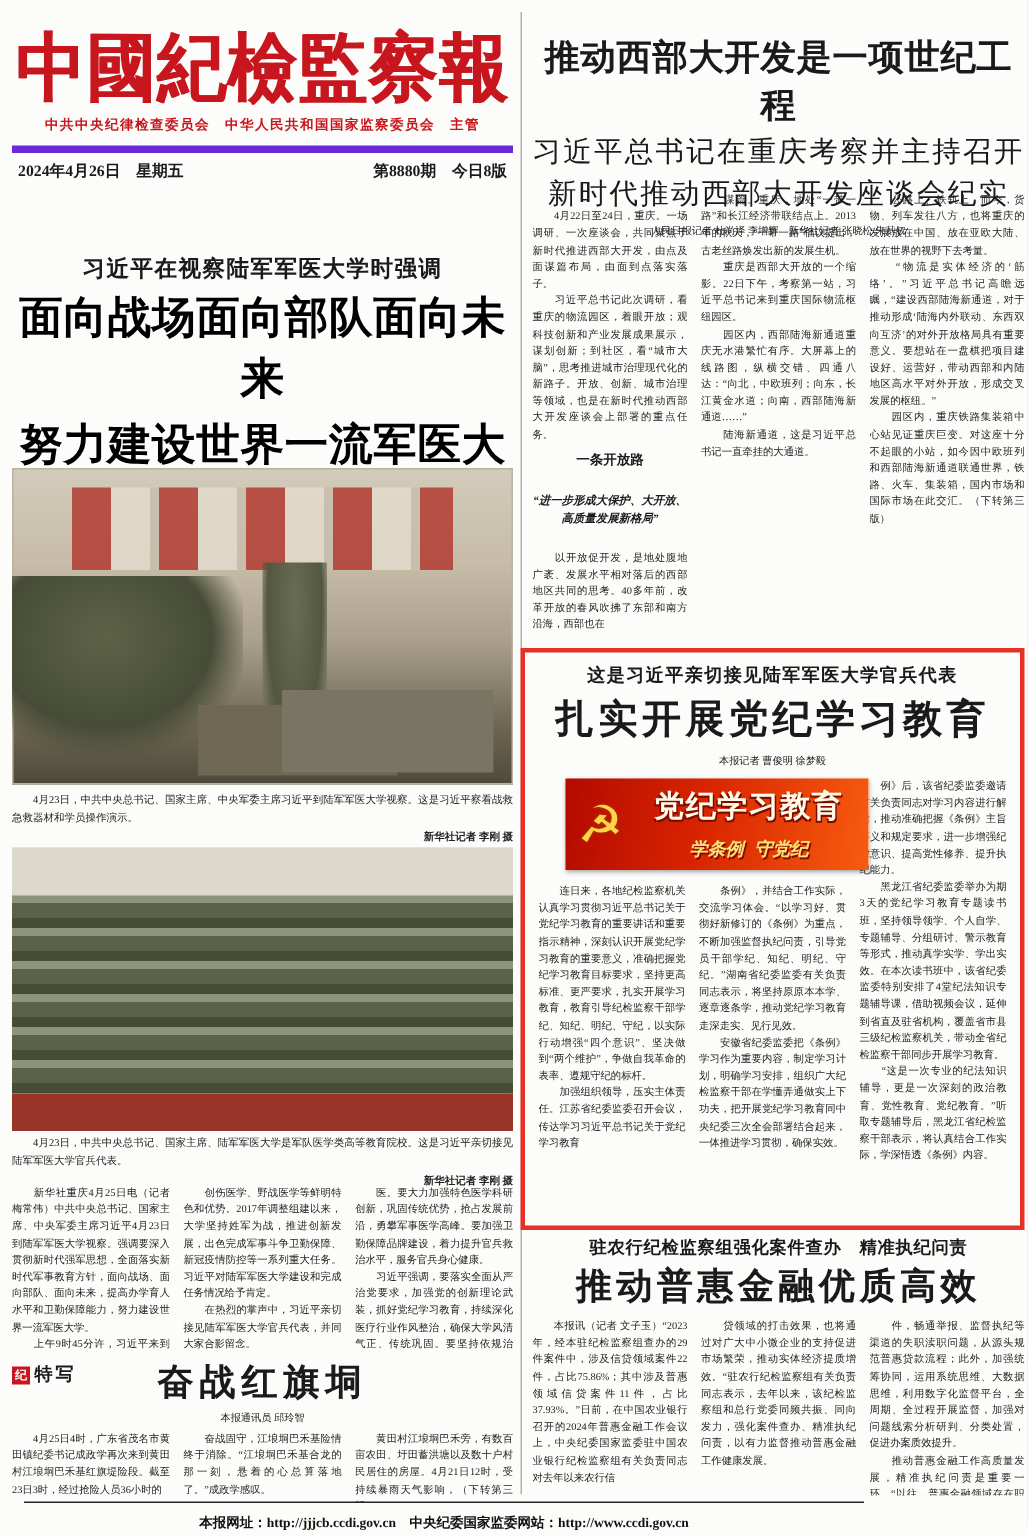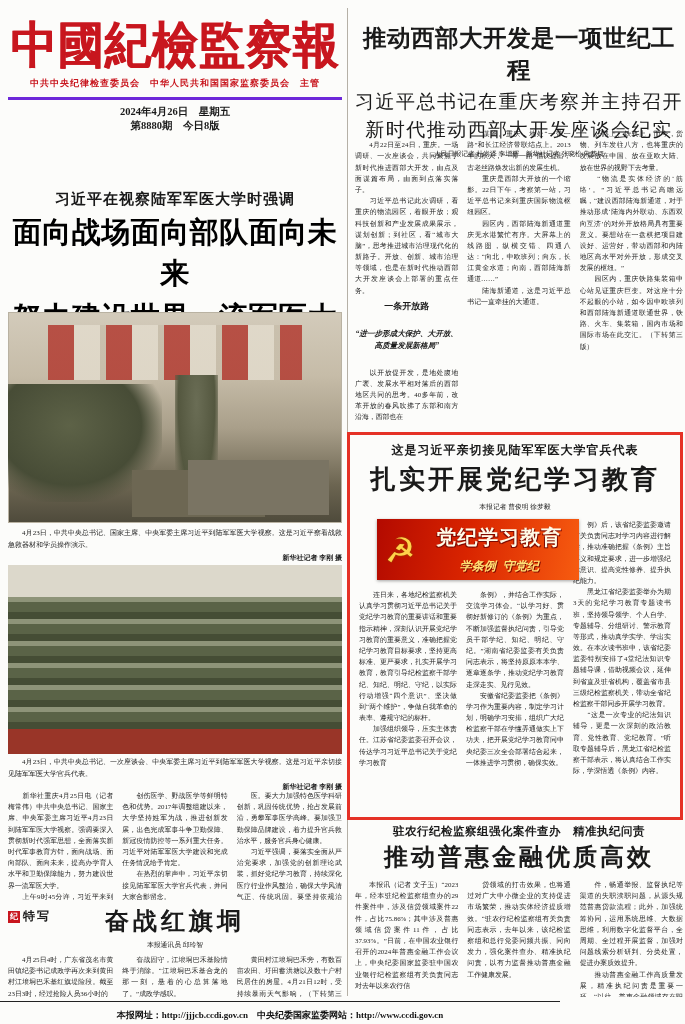--- a/index.html
+++ b/index.html
@@ -5,26 +5,26 @@
   html,body{margin:0;padding:0;background:#e9e9e6;}
   #page{position:relative;width:685px;height:1024px;background:#fcfcfa;margin:0 auto;
         font-family:"Liberation Serif","DejaVu Serif",serif;color:#1a1a1a;overflow:hidden;}
   .abs{position:absolute;}
   
   .masthead{left:8px;top:6px;width:334px;text-align:center;}
   .mast-title{font-size:46px;font-weight:bold;color:#c8161e;line-height:1.05;letter-spacing:1px;
               font-family:"DejaVu Serif",serif;transform:scaleY(1.08);padding-top:14px;
               text-shadow:1px 0 0 #c8161e;}
   .mast-supervisor{color:#c8161e;font-size:9px;font-weight:bold;letter-spacing:1px;margin-top:9px;}
-  .mast-dateline{display:flex;justify-content:space-between;border-top:3px solid #6d28d9;
-                 margin-top:7px;padding:5px 4px 0 4px;font-size:10.5px;font-weight:bold;flex-direction:column;}
+  .mast-dateline{display:flex;justify-content:space-between;border-top:5px solid #6d28d9;
+                 margin-top:7px;padding:5px 4px 0 4px;font-size:10.5px;font-weight:bold;}
   .mast-pubno{font-size:7px;color:#333;margin-top:5px;padding-bottom:5px;border-bottom:1px solid #444;}
   
   .left-head{left:8px;top:170px;width:334px;text-align:center;}
-  .kicker-l{font-size:15px;font-weight:bold;letter-spacing:1px;margin-top:20px;}
+  .kicker-l{font-size:15px;font-weight:bold;letter-spacing:1px;}
   .bighead{font-family:"Liberation Sans","DejaVu Sans",sans-serif;font-weight:900;
            font-size:29px;line-height:1.42;letter-spacing:0.5px;color:#000;margin-top:3px;}
   .photo{box-shadow:0 0 0 1px #b9b2a2 inset;overflow:hidden;}
   .photo1{left:8px;top:312px;width:334px;height:211px;
           background:linear-gradient(180deg,#d3cbbb 0%,#c6bca8 30%,#a99f8a 55%,#6c6551 82%,#4e4a3b 100%);}
   .p1-boards{position:absolute;left:12%;top:6%;width:76%;height:26%;opacity:.85;
              background:repeating-linear-gradient(90deg,#b23b31 0 26px,#e2dbcc 26px 52px,#c8beab 52px 58px);}
   .p1-group{position:absolute;left:0;top:34%;width:46%;height:56%;
             background:radial-gradient(ellipse at 40% 35%,#5d6247 0%,#474c36 55%,transparent 75%);}
   .p1-figure{position:absolute;left:50%;top:30%;width:13%;height:62%;
@@ -81,21 +81,21 @@
   .banner-title{font-family:"Liberation Sans",sans-serif;font-weight:900;font-size:20px;
                 color:#fffbe8;letter-spacing:1px;text-shadow:1px 1px 0 #7e0a00,-1px 1px 0 #7e0a00;}
   .banner-sub{font-family:Liberation Mono, monospace;font-weight:bold;font-style:italic;
               font-size:12px;color:#ffe175;margin-top:7px;text-shadow:1px 1px 0 #7e0a00;}
   
   .finance{left:355px;top:824px;width:328px;}
   .f-kicker{text-align:center;font-size:11.5px;font-weight:bold;letter-spacing:0.5px;}
   .f-head{text-align:center;font-size:24px;font-weight:bold;letter-spacing:3px;margin-top:2px;}
   .f-cols{margin-top:6px;height:118px;}
   
-  .footer{left:0;top:1001px;width:560px;border-top:1.5px solid #222;text-align:center;
+  .footer{left:16px;top:1001px;width:560px;border-top:1.5px solid #222;text-align:center;
           font-size:9px;font-weight:bold;padding-top:7px;color:#111;}
 </style>
 </head>
 <body>
 
 <div id="page">
 
   <div class="abs vdivider"></div>
 
   <div class="abs masthead">
@@ -123,21 +123,21 @@
     <span>　　4月23日，中共中央总书记、国家主席、中央军委主席习近平到陆军军医大学视察。这是习近平察看战救急救器材和学员操作演示。</span>
     <div class="credit">新华社记者 李刚 摄</div>
   </div>
 
   <div class="abs photo photo2">
     <div class="p2-wall"></div>
     <div class="p2-rows"></div>
     <div class="p2-carpet"></div>
   </div>
   <div class="abs caption cap2">
-    <span>　　4月23日，中共中央总书记、一次座谈会、中央军委主席习近平到陆军军医大学视察。这是习近平亲切接见陆军军医大学官兵代表。</span>
+    <span>　　4月23日，中共中央总书记、国家主席、陆军军医大学是军队医学类高等教育院校。这是习近平亲切接见陆军军医大学官兵代表。</span>
     <div class="credit">新华社记者 李刚 摄</div>
   </div>
 
   <div class="abs cols left-article">
     <div class="col">　　新华社重庆4月25日电（记者 梅常伟）中共中央总书记、国家主席、中央军委主席习近平4月23日到陆军军医大学视察。强调要深入贯彻新时代强军思想，全面落实新时代军事教育方针，面向战场、面向部队、面向未来，提高办学育人水平和卫勤保障能力，努力建设世界一流军医大学。
 　　上午9时45分许，习近平来到陆军军医大学，首先了解大学基本情况和战场医疗救治重点学科情况，察看战救急救器材和学员操作演示。陆军军医大学有着光荣历史传承，在长期办学实践中形成了鲜明办学特色，具</div>
     <div class="col">　　创伤医学、野战医学等鲜明特色和优势。2017年调整组建以来，大学坚持姓军为战，推进创新发展，出色完成军事斗争卫勤保障、新冠疫情防控等一系列重大任务。习近平对陆军军医大学建设和完成任务情况给予肯定。
 　　在热烈的掌声中，习近平亲切接见陆军军医大学官兵代表，并同大家合影留念。
 　　习近平强调，陆军军医大学是军队医学类高等教育院校，是全军卫勤力量体系的重要组成部分。要坚持立德树人、为战育人，深化教育教学改革，培养德才兼备的新时代红色军</div>
     <div class="col">　　医。要大力加强特色医学科研创新，巩固传统优势，抢占发展前沿，勇攀军事医学高峰。要加强卫勤保障品牌建设，着力提升官兵救治水平，服务官兵身心健康。

